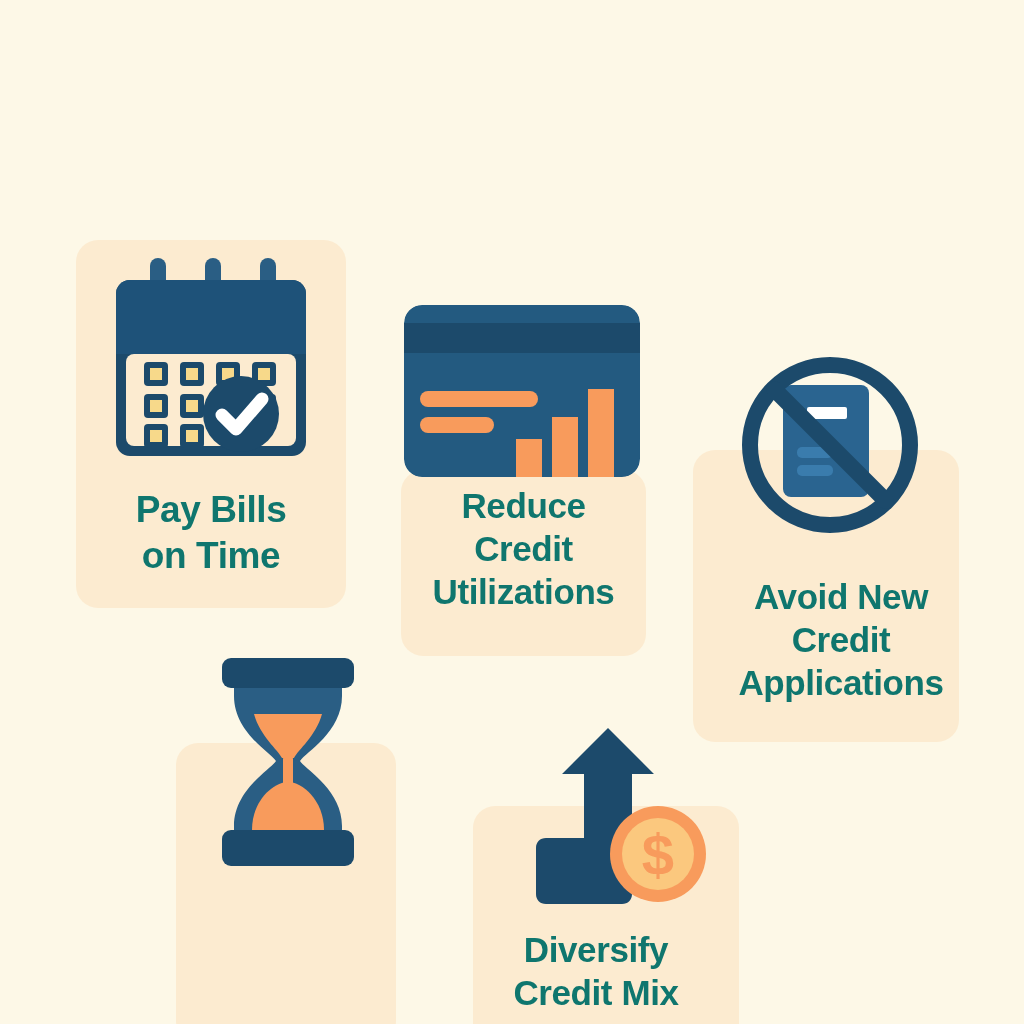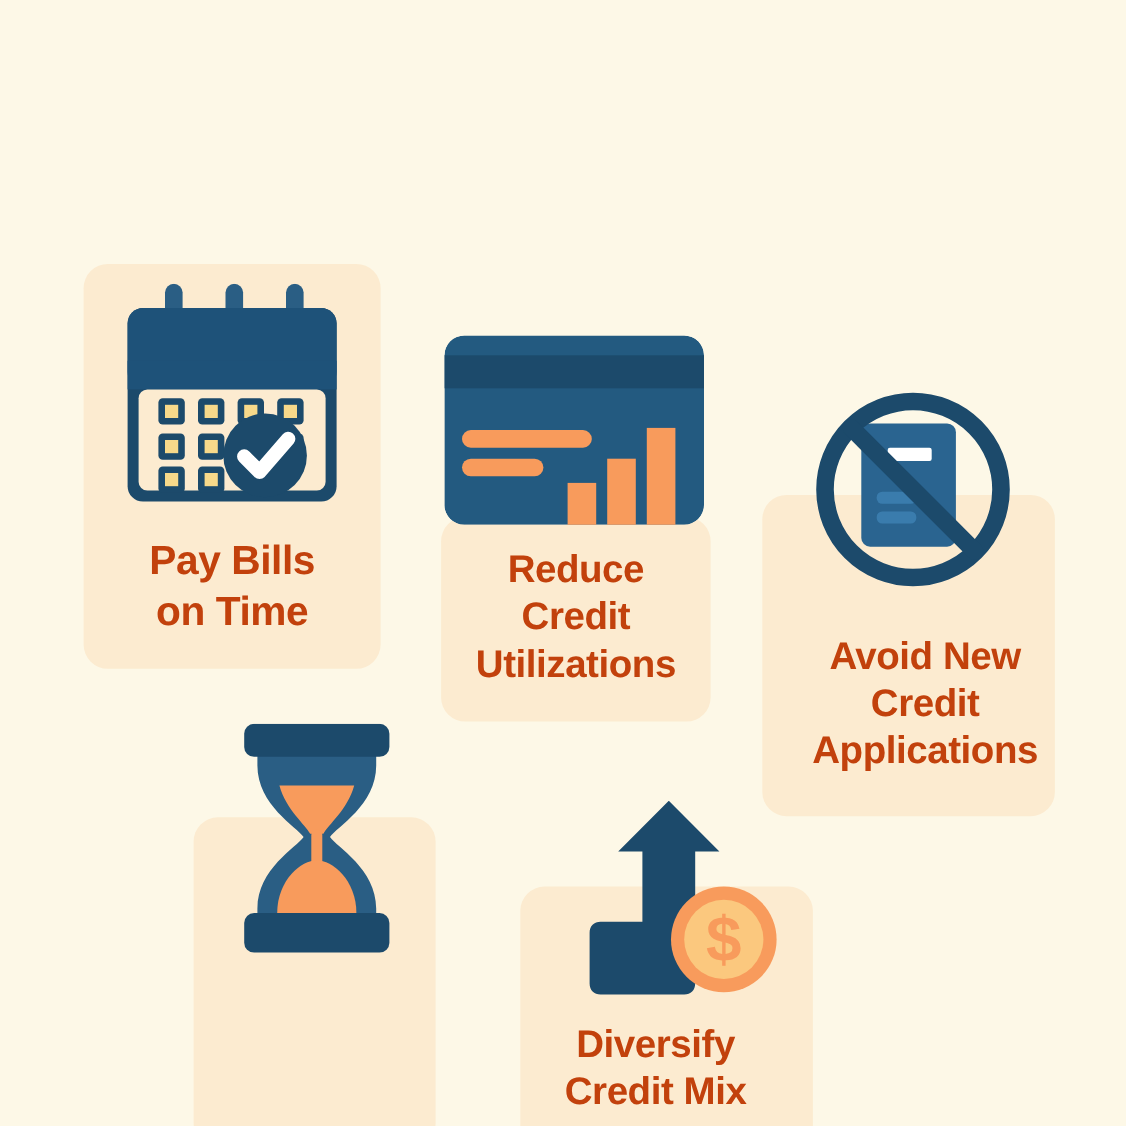--- a/index.html
+++ b/index.html
@@ -41,28 +41,28 @@
   #card-0 { left: 76px;  top: 240px; width: 270px; height: 368px; }
   #card-1 { left: 401px; top: 470px; width: 245px; height: 186px; }
   #card-2 { left: 693px; top: 450px; width: 266px; height: 292px; }
   #card-3 { left: 176px; top: 743px; width: 220px; height: 300px; }
   #card-4 { left: 473px; top: 806px; width: 266px; height: 240px; }
 
   
   .card-label {
     position: absolute;
     text-align: center;
-    color: #c2410c;
+    color: #0f766e;
     font-family: "Liberation Sans", sans-serif;
     font-weight: bold;
     letter-spacing: -0.4px;
     white-space: pre-line;
   }
   #label-0 { left: 76px;  top: 487px; width: 270px; font-size: 37px; line-height: 46px; }
-  #label-1 { left: 401px; top: 496px; width: 245px; font-size: 35px; line-height: 43px; }
+  #label-1 { left: 401px; top: 484px; width: 245px; font-size: 35px; line-height: 43px; }
   #label-2 { left: 693px; top: 575px; width: 266px; font-size: 35px; line-height: 43px; margin-left: 15px; }
   #label-3 { left: 176px; top: 890px; width: 220px; font-size: 35px; line-height: 43px; }
   #label-4 { left: 473px; top: 928px; width: 220px; font-size: 35px; line-height: 43px; margin-left: 13px; }
 
   
   .icon-wrap { position: absolute; }
   #icon-0 { left: 112px; top: 258px; width: 198px; height: 200px; }
   #icon-1 { left: 404px; top: 305px; width: 236px; height: 172px; }
   #icon-2 { left: 735px; top: 355px; width: 190px; height: 192px; }
   #icon-3 { left: 208px; top: 658px; width: 160px; height: 212px; }

